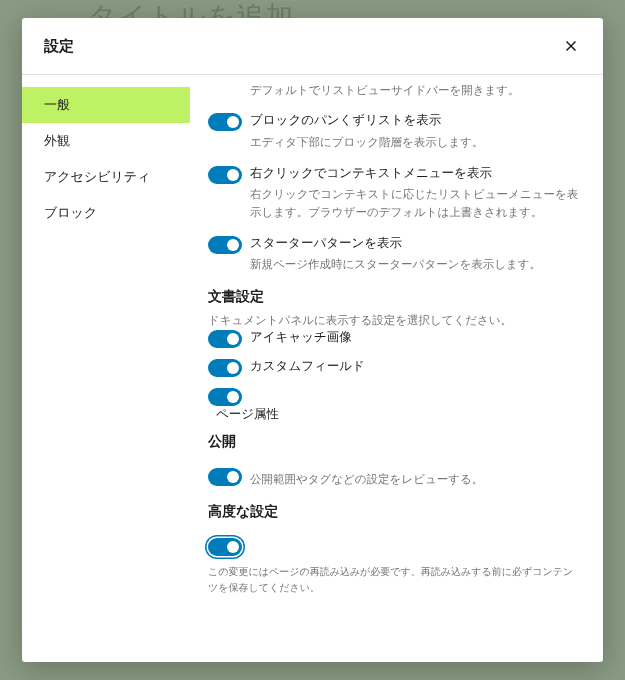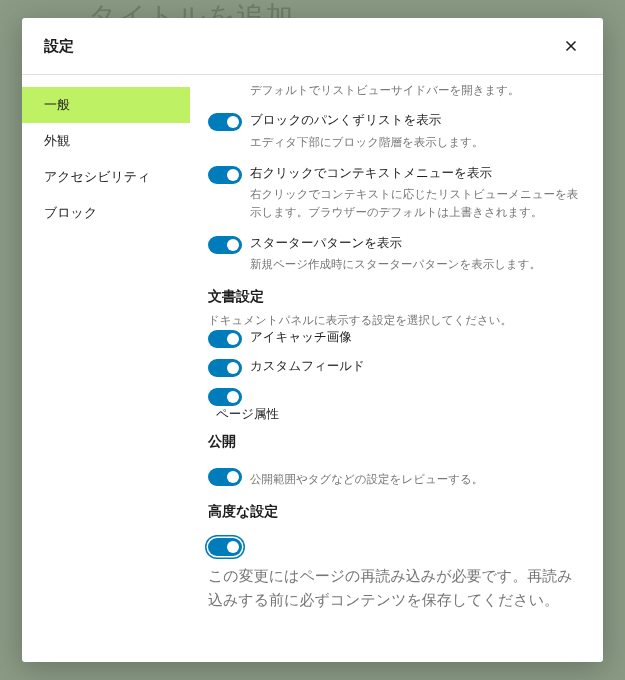--- a/index.html
+++ b/index.html
@@ -141,21 +141,21 @@
     font-weight: 600;
     margin-top: 10px;
     margin-bottom: 6px;
   }
   .section-desc {
     font-size: 11.5px;
     color: #757575;
     line-height: 1.5;
   }
   .panel-desc {
-    font-size: 15px;
+    font-size: 10px;
     color: #757575;
     margin-top: 8px;
     margin-bottom: 12px;
     line-height: 1.6;
   }
 </style>
 </head>
 <body>
 
 <div class="backdrop-text">タイトルを追加</div>

